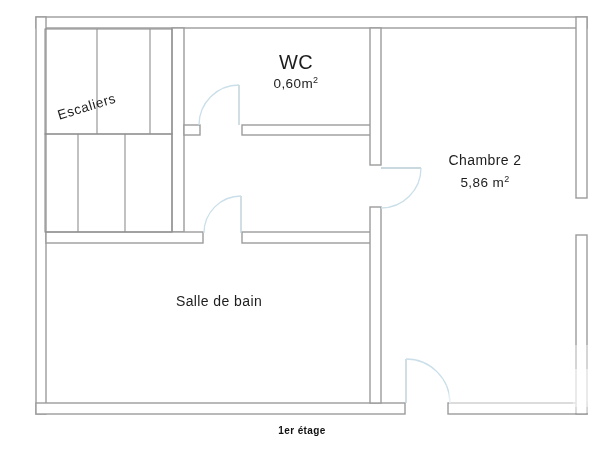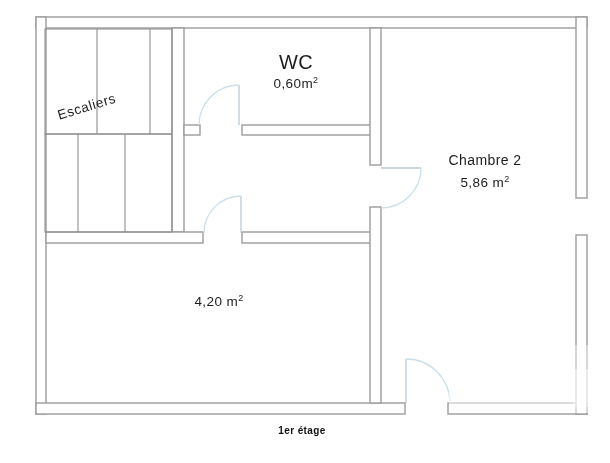--- a/index.html
+++ b/index.html
@@ -91,17 +91,17 @@
     <div class="room-name" style="font-size:20px;">WC</div>
     <div class="room-area"><span>0,60m</span><sup>2</sup></div>
   </div>
 
   <div class="room-label" style="left:485px;top:150px;">
     <div class="room-name">Chambre 2</div>
     <div class="room-area"><span>5,86 m</span><sup>2</sup></div>
   </div>
 
   <div class="room-label" style="left:219px;top:291px;">
-    <div class="room-area"><span>4,20 m</span><sup>2</sup></div>
+    <div class="room-name">Salle de bain</div>
   </div>
 
   <div class="floor-title">1er étage</div>
 </div>
 
 </body></html>

